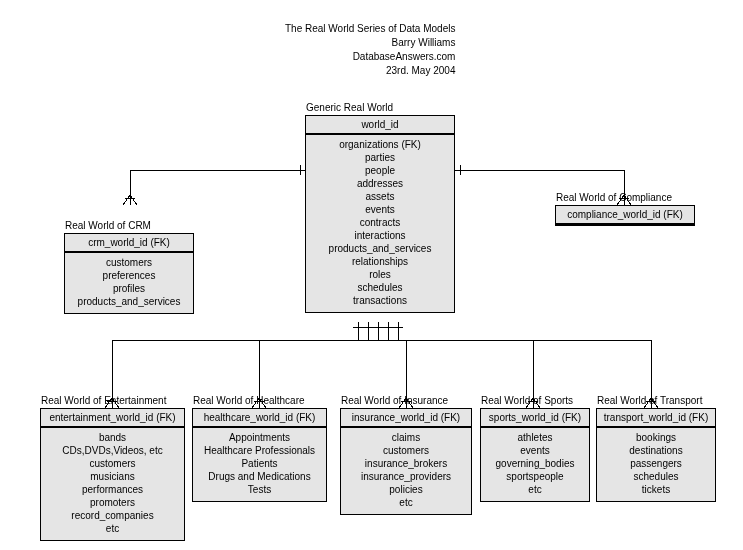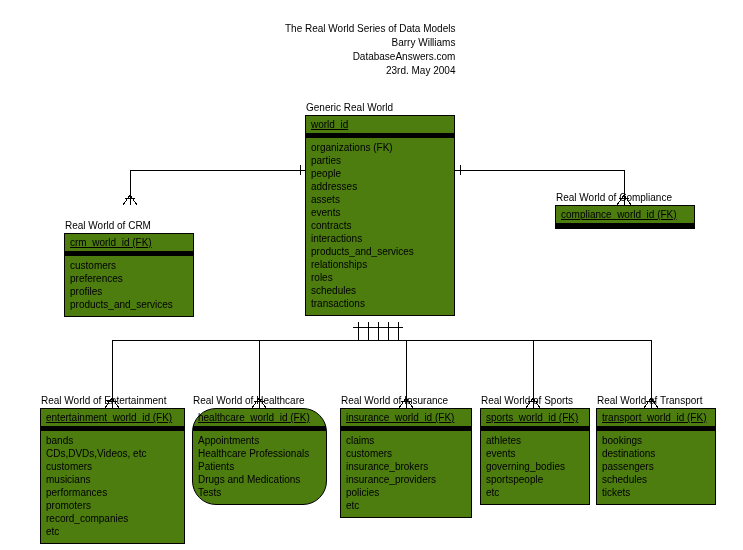--- a/index.html
+++ b/index.html
@@ -18,34 +18,34 @@
   .header {
     position: absolute;
     left: 285px;
     top: 22px;
     line-height: 14px;
   }
   .header div { white-space: nowrap; text-align: right; }
   .entity {
     position: absolute;
     border: 1px solid #000;
-    background: #4d7c0f;
+    background: #e5e5e5;
     box-sizing: border-box;
+    text-align: center;
   }
   .entity .et-title {
     position: absolute;
     top: -14px;
     left: 0;
     white-space: nowrap;
   }
   .entity .et-pk {
-    border-bottom: 5px solid #000000;
+    border-bottom: 2px solid #000000;
     padding: 3px 5px 3px 5px;
     white-space: nowrap;
-    text-decoration: underline;
   }
   .entity .et-body {
     padding: 3px 5px 5px 5px;
     line-height: 13px;
   }
   .entity .et-body div { white-space: nowrap; }
   svg.connectors {
     position: absolute;
     left: 0;
     top: 0;
@@ -173,21 +173,21 @@
       <div>CDs,DVDs,Videos, etc</div>
       <div>customers</div>
       <div>musicians</div>
       <div>performances</div>
       <div>promoters</div>
       <div>record_companies</div>
       <div>etc</div>
     </div>
   </div>
 
-  <div class="entity" style="left:192px; top:408px; width:135px;border-radius:24px;">
+  <div class="entity" style="left:192px; top:408px; width:135px;">
     <div class="et-title">Real World of Healthcare</div>
     <div class="et-pk">healthcare_world_id (FK)</div>
     <div class="et-body">
       <div>Appointments</div>
       <div>Healthcare Professionals</div>
       <div>Patients</div>
       <div>Drugs and Medications</div>
       <div>Tests</div>
     </div>
   </div>

